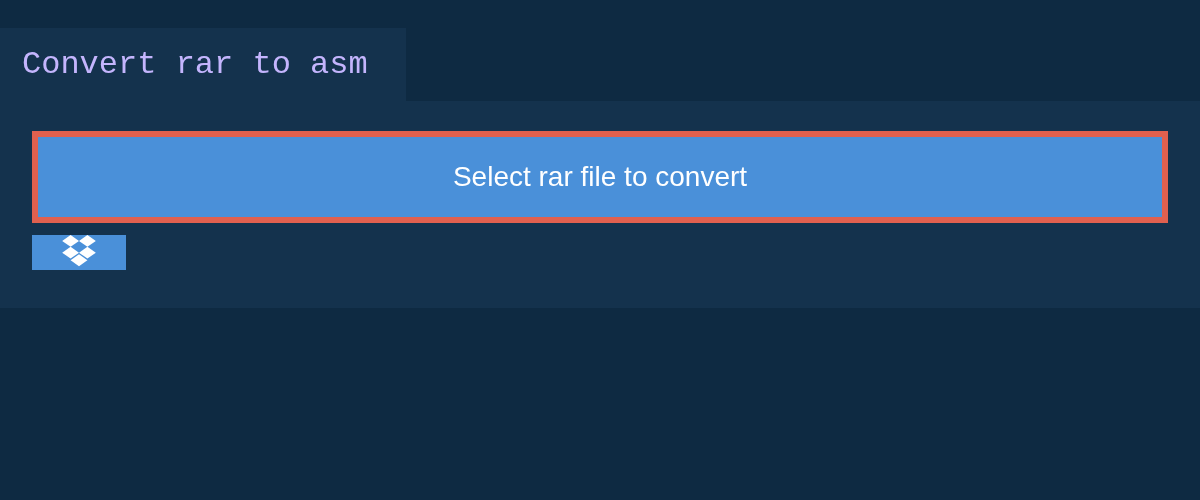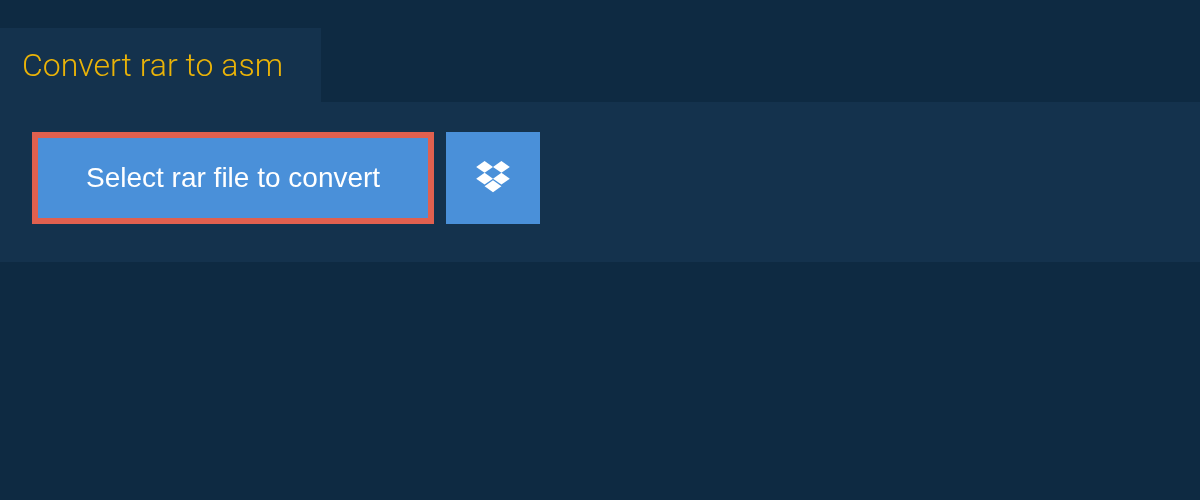--- a/index.html
+++ b/index.html
@@ -15,33 +15,35 @@
       overflow: hidden;
     }
     .tab-container {
       display: inline-block;
       background: #14324d;
       padding: 18px 38px 18px 22px;
       margin-top: 28px;
       margin-left: 0;
     }
     .tab-title {
-      color: #eab308;
+      color: #c4b5fd;
       font-size: 32px;
       font-weight: 300;
+      font-family: Liberation Mono, monospace;
     }
     .panel {
       background: #14324d;
       padding: 30px 32px 38px 32px;
       width: 100%;
     }
     .button-row {
       display: flex;
       gap: 12px;
       align-items: stretch;
+      flex-direction: column;
     }
     .select-button {
       background: #4a90d9;
       border: 6px solid #e0604f;
       color: #ffffff;
       font-size: 28px;
       font-weight: 300;
       padding: 24px 48px;
       cursor: pointer;
       display: flex;

